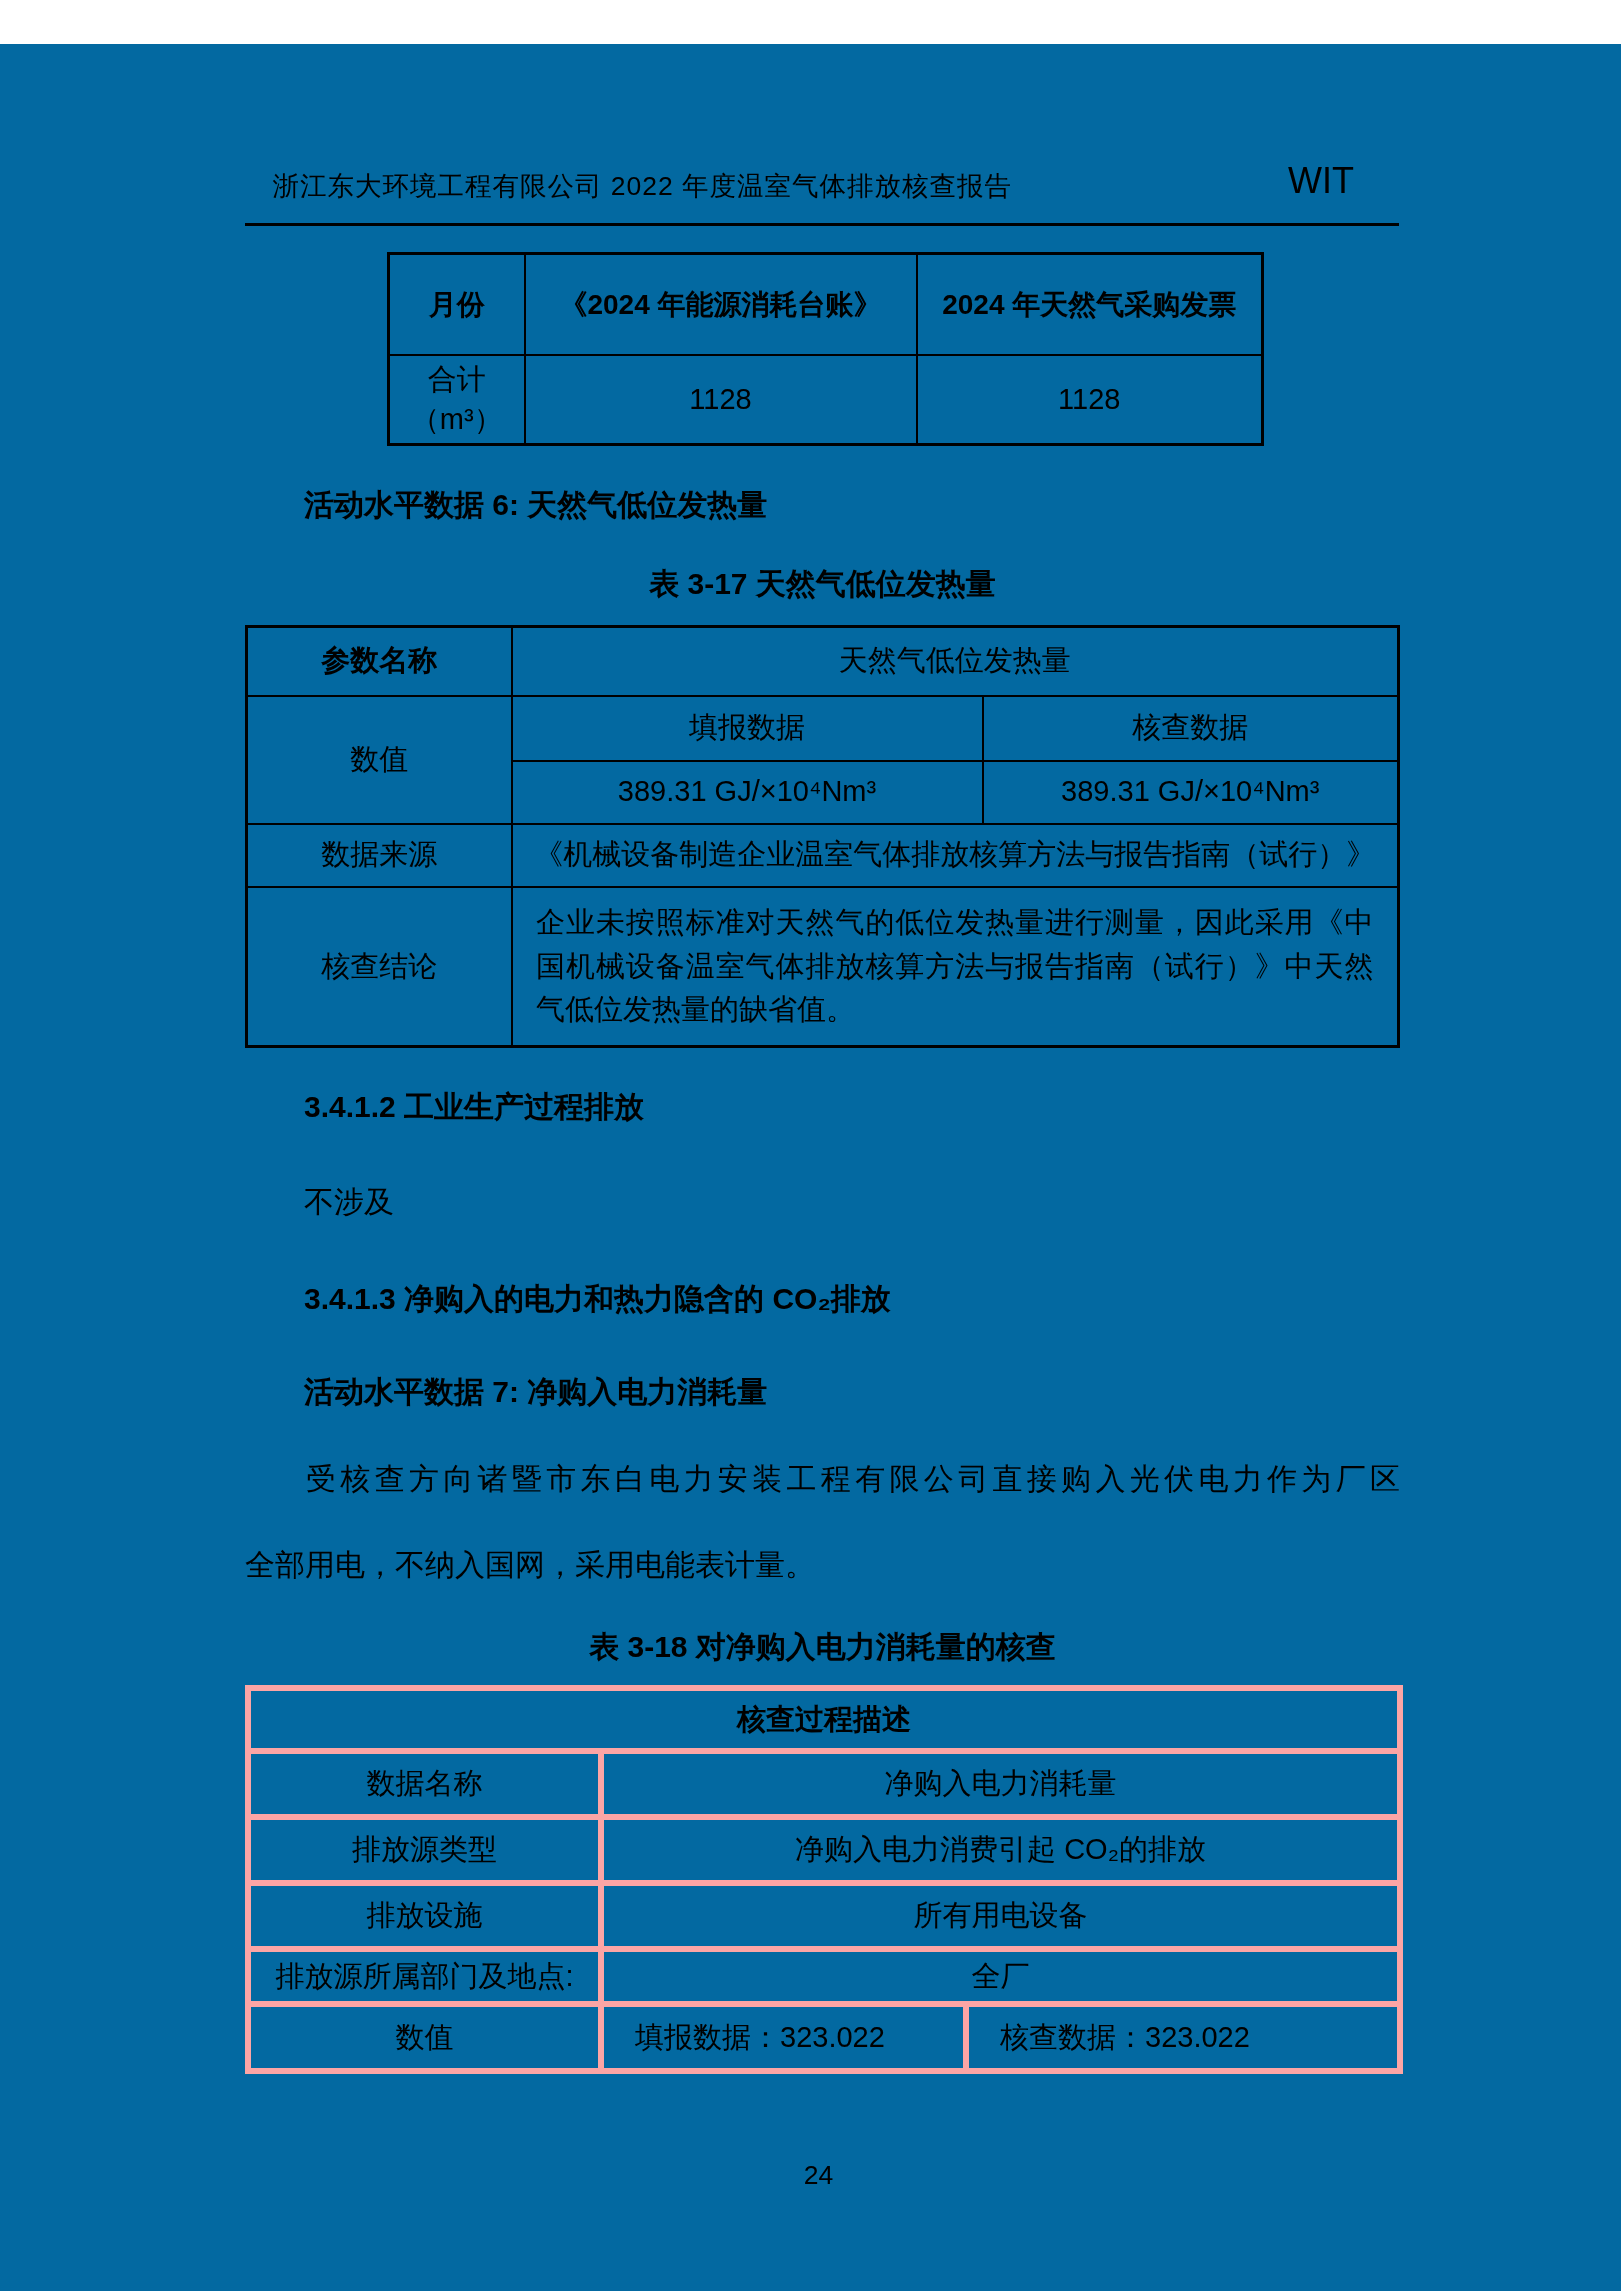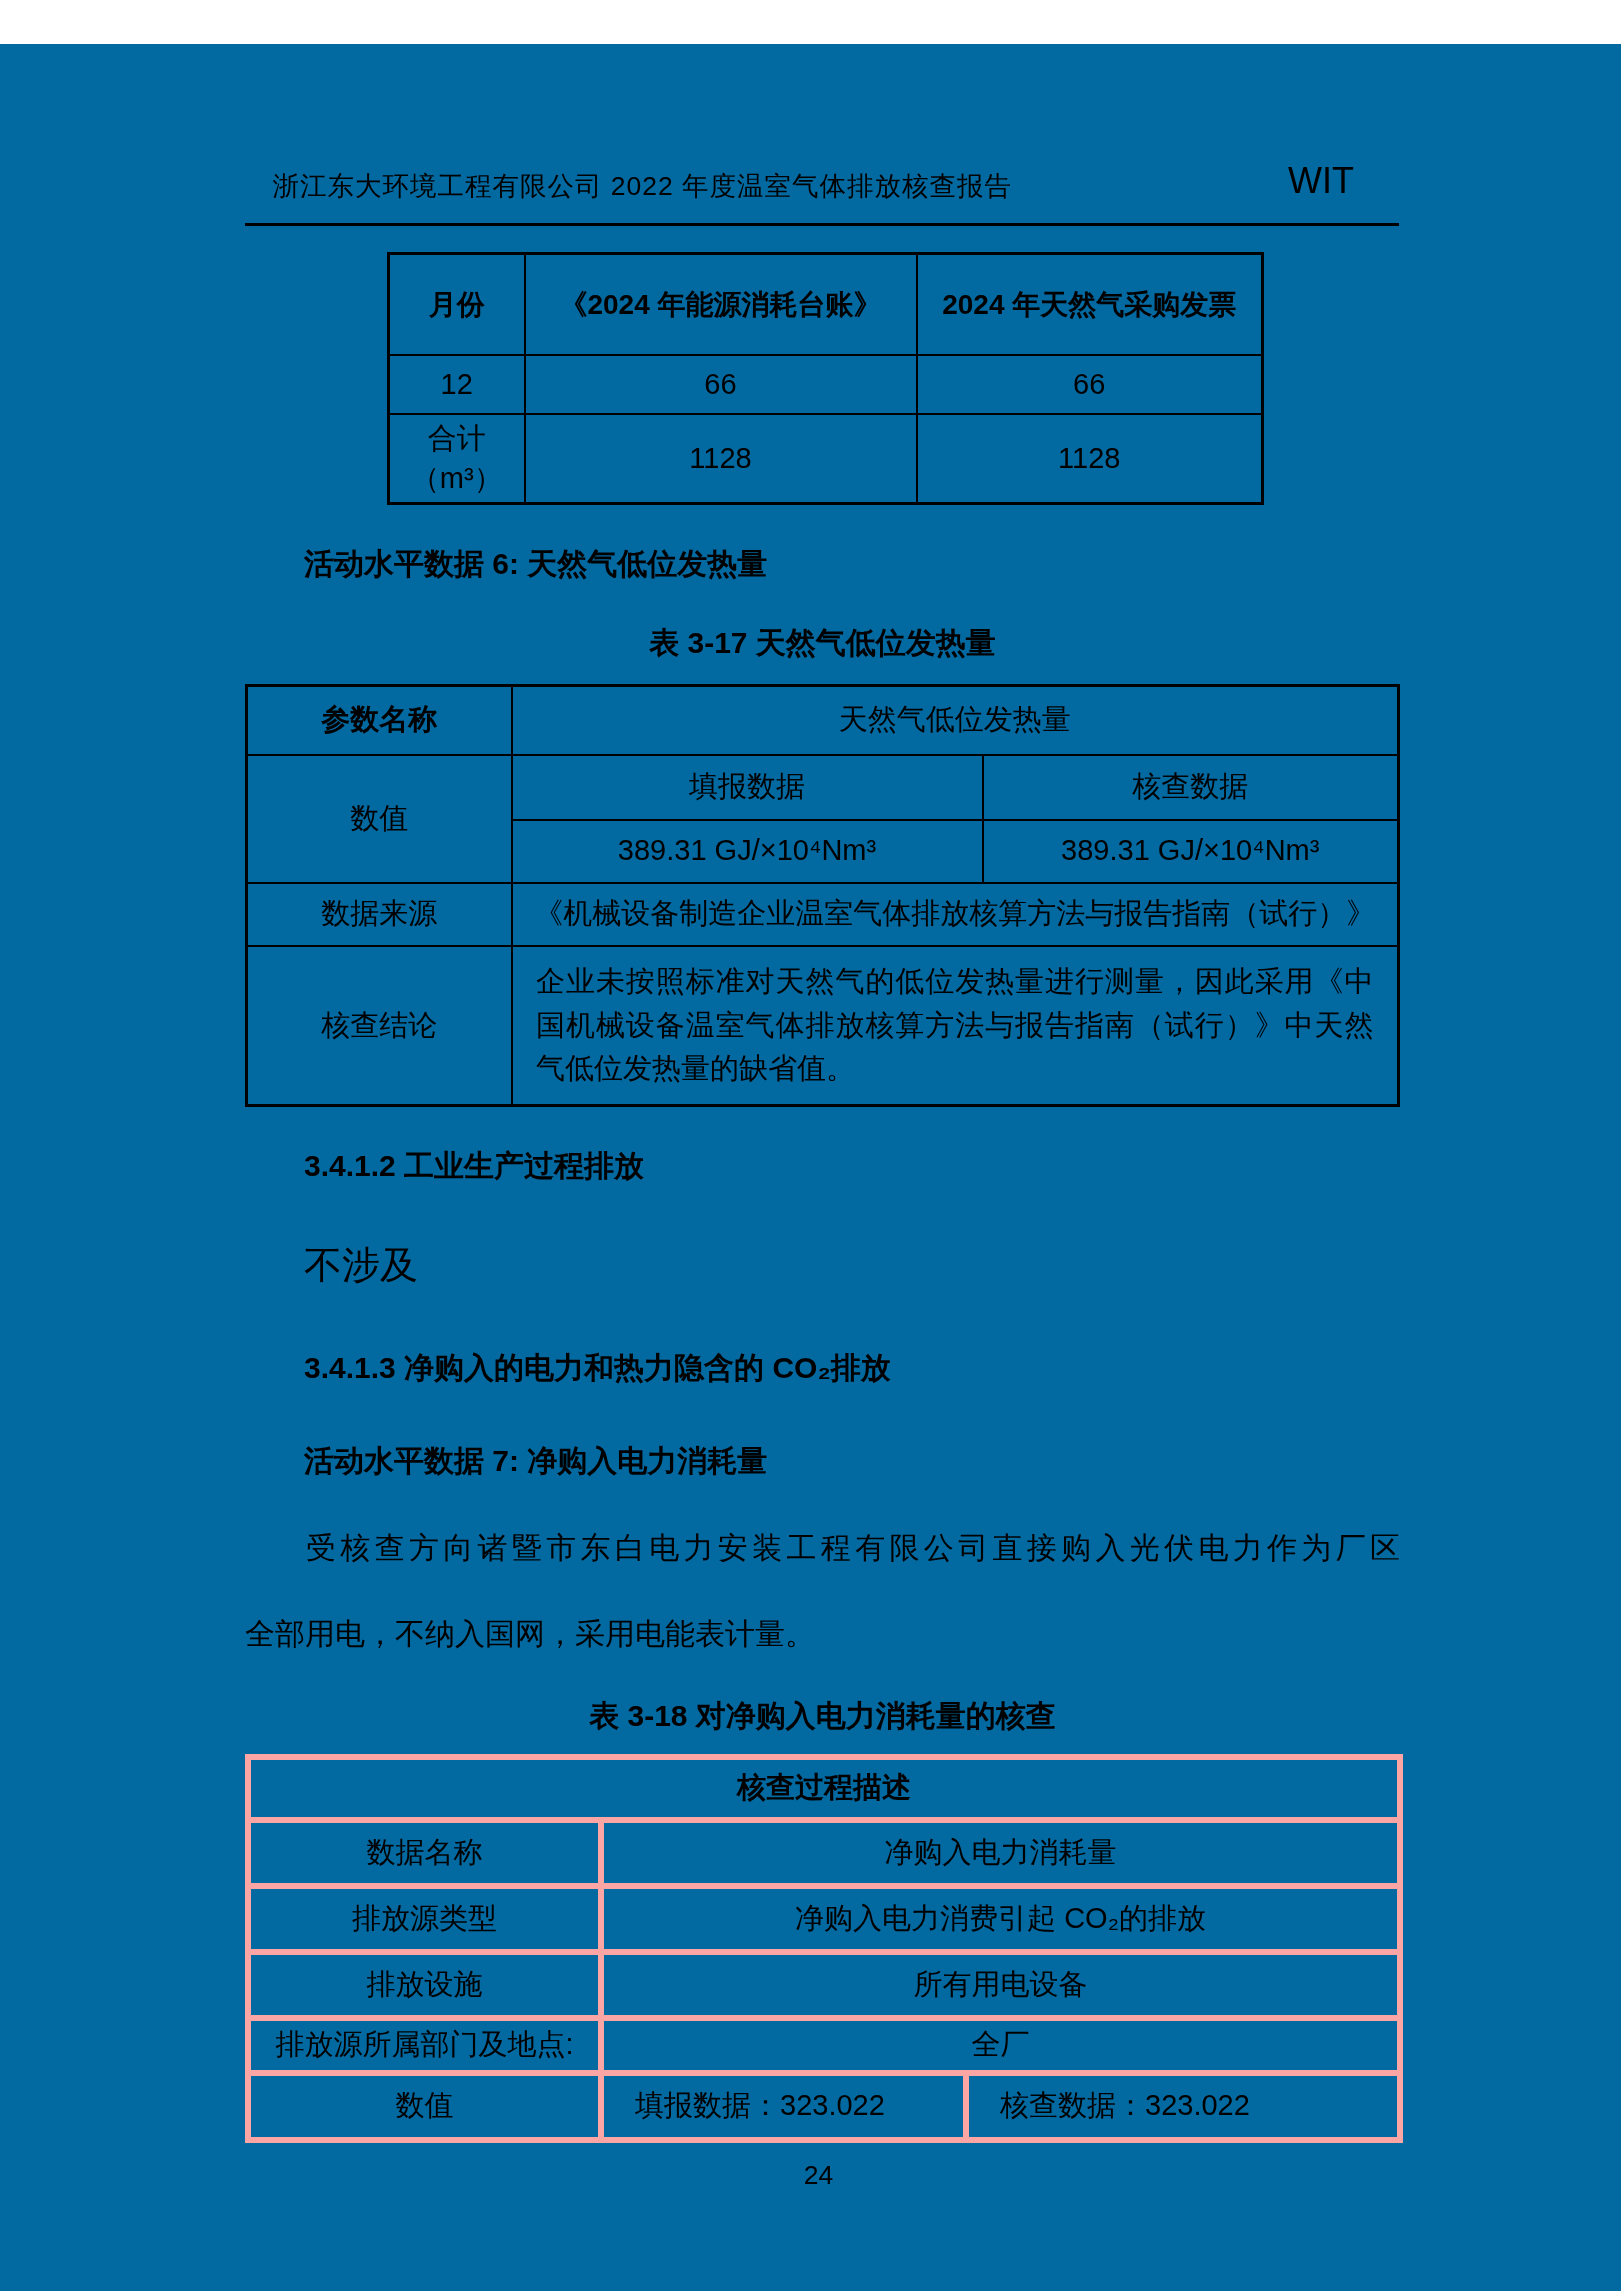--- a/index.html
+++ b/index.html
@@ -31,21 +31,21 @@
   
   .gas-table { margin:25.5px 0 0 142px; width:874px; border:3.9px solid #000; }
   .gas-table td { border:2px solid #000; }
   .gas-table tr.head td { font-weight:bold; height:102px; font-size:28px; }
   .gas-table tr.data td { height:59px; }
   .gas-table tr.total td { height:86px; }
   .gas-table .two-line { line-height:1.35; }
 
   
   .h-bold { font-weight:bold; font-size:30px; margin:0; line-height:1.2; }
-  .body-text { font-weight:normal; font-size:38px; margin:0; line-height:1.2; }
+  .body-text { font-weight:normal; font-size:30px; margin:0; line-height:1.2; }
   .indent { padding-left:59px; }
   .caption { font-weight:bold; font-size:30px; text-align:center; margin:0; line-height:1.2; }
 
   .mt-act6   { margin-top:41px; }
   .mt-cap17  { margin-top:43px; }
   .mt-3412   { margin-top:41px; }
   .mt-ninv   { margin-top:59px; }
   .mt-3413   { margin-top:61px; }
   .mt-act7   { margin-top:57px; }
   .mt-para   { margin-top:49px; }
@@ -98,25 +98,20 @@
           <col style="width:136px">
           <col style="width:392px">
           <col style="width:346px">
         </colgroup>
       <tbody>
           <tr class="head">
         <td>月份</td>
         <td>《2024 年能源消耗台账》</td>
         <td>2024 年天然气采购发票</td>
       </tr>
-      <tr class="data">
-        <td>12</td>
-        <td>66</td>
-        <td>66</td>
-      </tr>
       <tr class="total">
         <td>
           <div class="two-line">合计</div>
           <div class="two-line">（m³）</div>
         </td>
         <td>1128</td>
         <td>1128</td>
       </tr>
     </tbody>
       </table>

